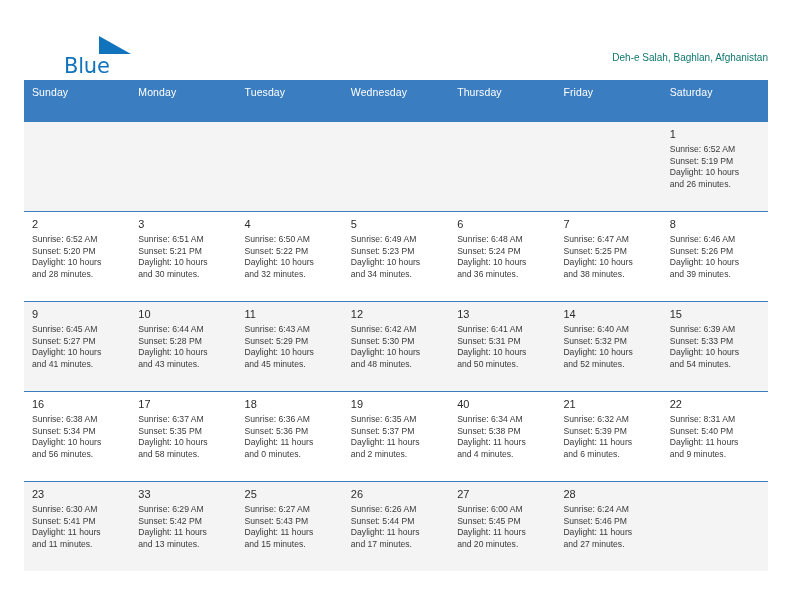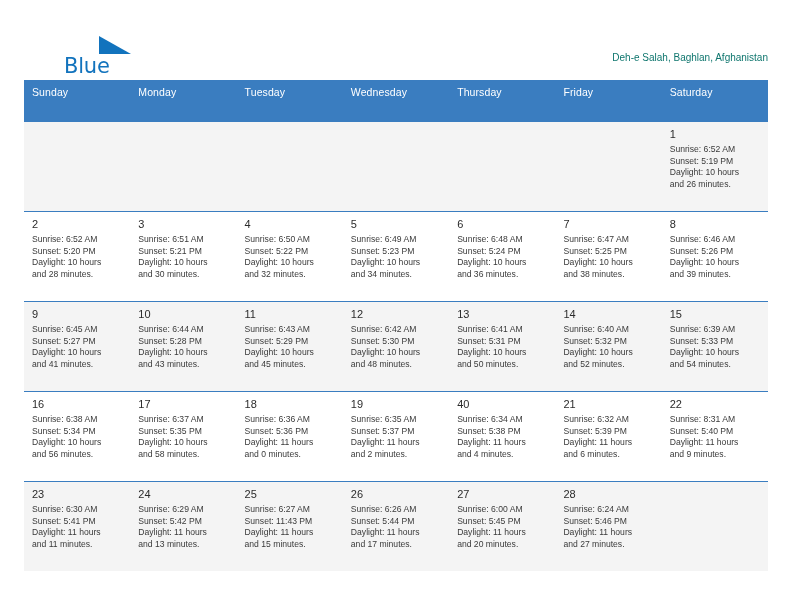--- a/index.html
+++ b/index.html
@@ -454,35 +454,35 @@
               <div class="info">
                 <div>Sunrise: 6:30 AM</div>
                 <div>Sunset: 5:41 PM</div>
                 <div>Daylight: 11 hours</div>
                 <div>and 11 minutes.</div>
               </div>
             </div>
           </td>
           <td>
             <div class="cell">
-              <div class="daynum">24</div>
+              <div class="daynum">33</div>
               <div class="info">
                 <div>Sunrise: 6:29 AM</div>
                 <div>Sunset: 5:42 PM</div>
                 <div>Daylight: 11 hours</div>
                 <div>and 13 minutes.</div>
               </div>
             </div>
           </td>
           <td>
             <div class="cell">
               <div class="daynum">25</div>
               <div class="info">
                 <div>Sunrise: 6:27 AM</div>
-                <div>Sunset: 11:43 PM</div>
+                <div>Sunset: 5:43 PM</div>
                 <div>Daylight: 11 hours</div>
                 <div>and 15 minutes.</div>
               </div>
             </div>
           </td>
           <td>
             <div class="cell">
               <div class="daynum">26</div>
               <div class="info">
                 <div>Sunrise: 6:26 AM</div>

